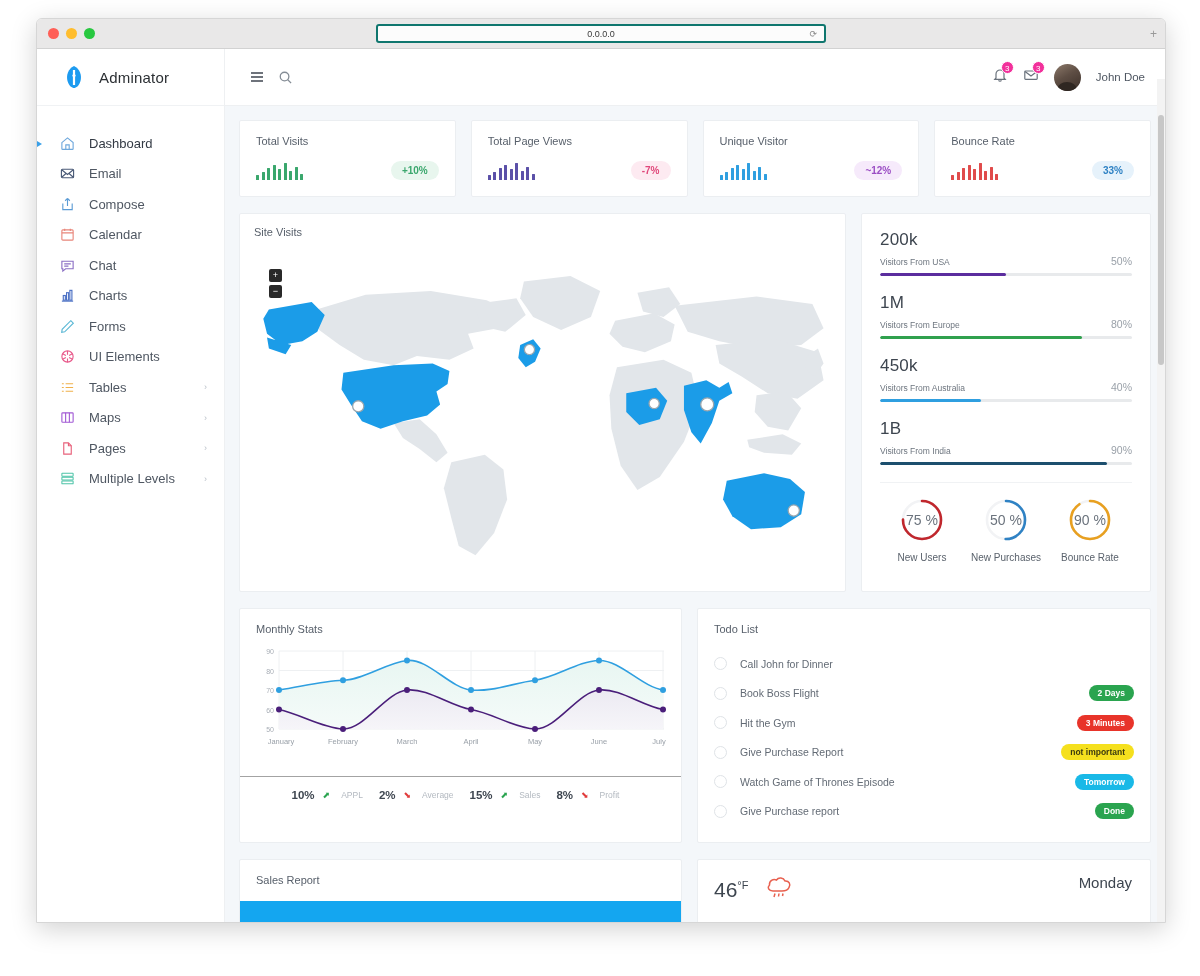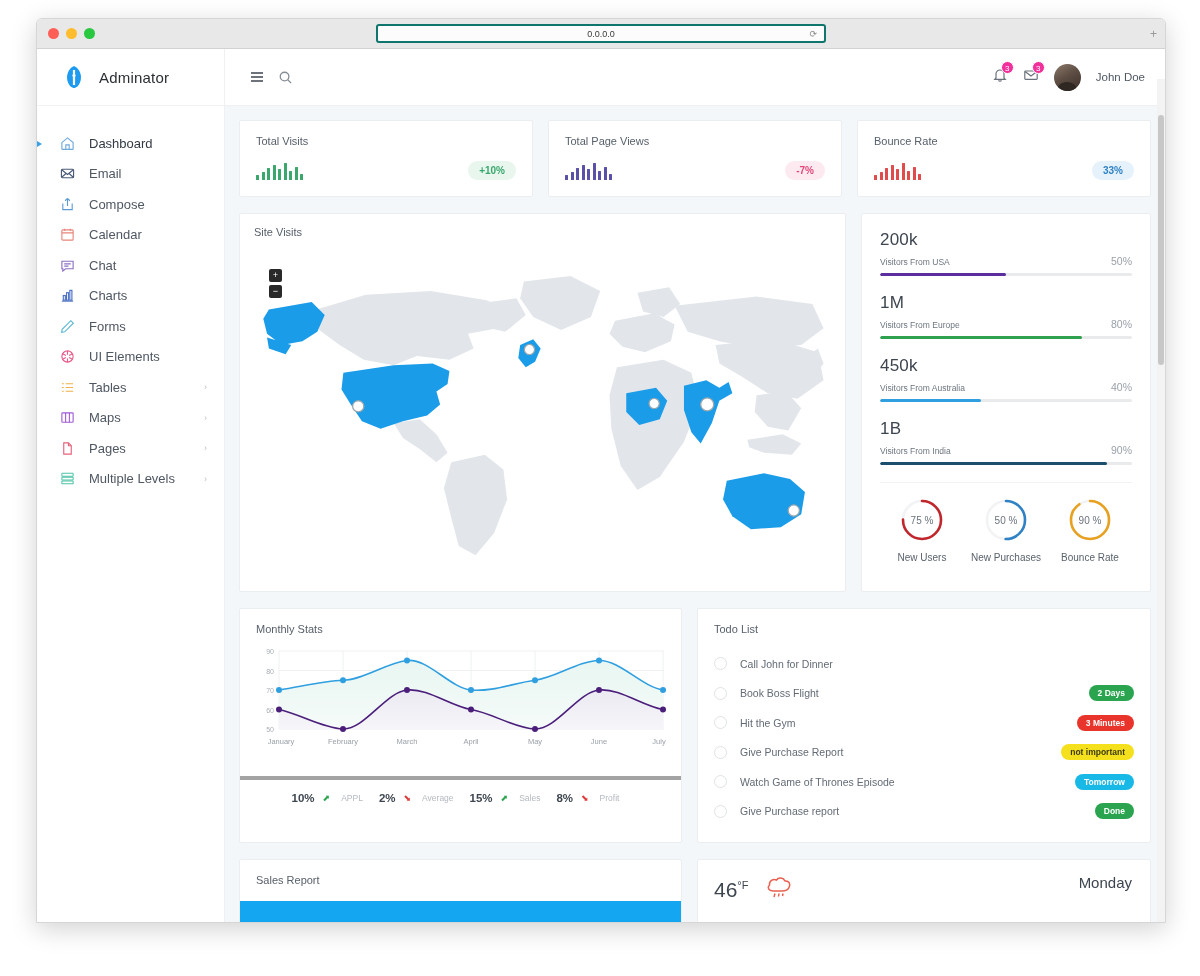--- a/index.html
+++ b/index.html
@@ -139,31 +139,31 @@
   .vlabel { font-size: 8.5px; color: #6d757f; }
   .vpct { font-size: 10.5px; color: #9aa1a9; }
   .vtrack { height: 3px; background: #e8eaec; border-radius: 2px; overflow: hidden; }
   .vfill { height: 100%; border-radius: 2px; }
 
   .donuts { display: flex; justify-content: space-between; padding-top: 14px; border-top: 1px solid #f0f2f4; margin-top: 4px; }
   .donut-item { text-align: center; flex: 1; }
   .donut { width: 46px; height: 46px; margin: 0 auto 9px auto; position: relative; }
   .donut-val {
     position: absolute; inset: 0; display: flex; align-items: center; justify-content: center;
-    font-size: 10px; color: #6b737d;
+    font-size: 14px; color: #6b737d;
   }
   .donut-label { font-size: 10px; color: #5a626c; }
 
   
   .bottom-row { display: flex; gap: 15px; margin-bottom: 16px; }
   .monthly-card { width: 443px; flex-shrink: 0; }
   .monthly-head { font-size: 11px; color: #58606b; padding: 14px 16px 4px 16px; }
   .chart-area { padding: 4px 14px 0 14px; }
   .chart-foot {
-    border-top: 4px solid #a3a3a3; margin-top: 14px;
+    border-top: 1px solid #a3a3a3; margin-top: 14px;
     display: flex; align-items: center; justify-content: center; gap: 6px;
     padding: 12px 10px; flex-wrap: nowrap;
   }
   .cf-val { font-size: 11.5px; color: #3e4650; font-weight: bold; }
   .cf-arrow { font-size: 9px; margin-left: 2px; }
   .cf-arrow.up { color: #2aa44f; }
   .cf-arrow.down { color: #e03b3b; }
   .cf-name { font-size: 8.5px; color: #b3b9c0; margin: 0 10px 0 5px; }
 
   .todo-card { flex: 1; padding: 14px 16px 16px 16px; }
@@ -434,20 +434,37 @@
                   <i style="height:11px;background:#5b50a8"></i>
                   <i style="height:17px;background:#5b50a8"></i>
                   <i style="height:9px;background:#5b50a8"></i>
                   <i style="height:13px;background:#5b50a8"></i>
                   <i style="height:6px;background:#5b50a8"></i>
               </span>
               <span class="pill" style="color:#e0487b;background:#fdeaf1">-7%</span>
             </div>
           </div>
 
+          <div class="card stat-card">
+            <div class="stat-title">Unique Visitor</div>
+            <div class="stat-body">
+              <span class="spark">
+                <i style="height:5px;background:#2f9fe0"></i>
+                  <i style="height:8px;background:#2f9fe0"></i>
+                  <i style="height:12px;background:#2f9fe0"></i>
+                  <i style="height:15px;background:#2f9fe0"></i>
+                  <i style="height:11px;background:#2f9fe0"></i>
+                  <i style="height:17px;background:#2f9fe0"></i>
+                  <i style="height:9px;background:#2f9fe0"></i>
+                  <i style="height:13px;background:#2f9fe0"></i>
+                  <i style="height:6px;background:#2f9fe0"></i>
+              </span>
+              <span class="pill" style="color:#9b4ec4;background:#f6eafb">~12%</span>
+            </div>
+          </div>
 
           <div class="card stat-card">
             <div class="stat-title">Bounce Rate</div>
             <div class="stat-body">
               <span class="spark">
                 <i style="height:5px;background:#e04b4b"></i>
                   <i style="height:8px;background:#e04b4b"></i>
                   <i style="height:12px;background:#e04b4b"></i>
                   <i style="height:15px;background:#e04b4b"></i>
                   <i style="height:11px;background:#e04b4b"></i>

